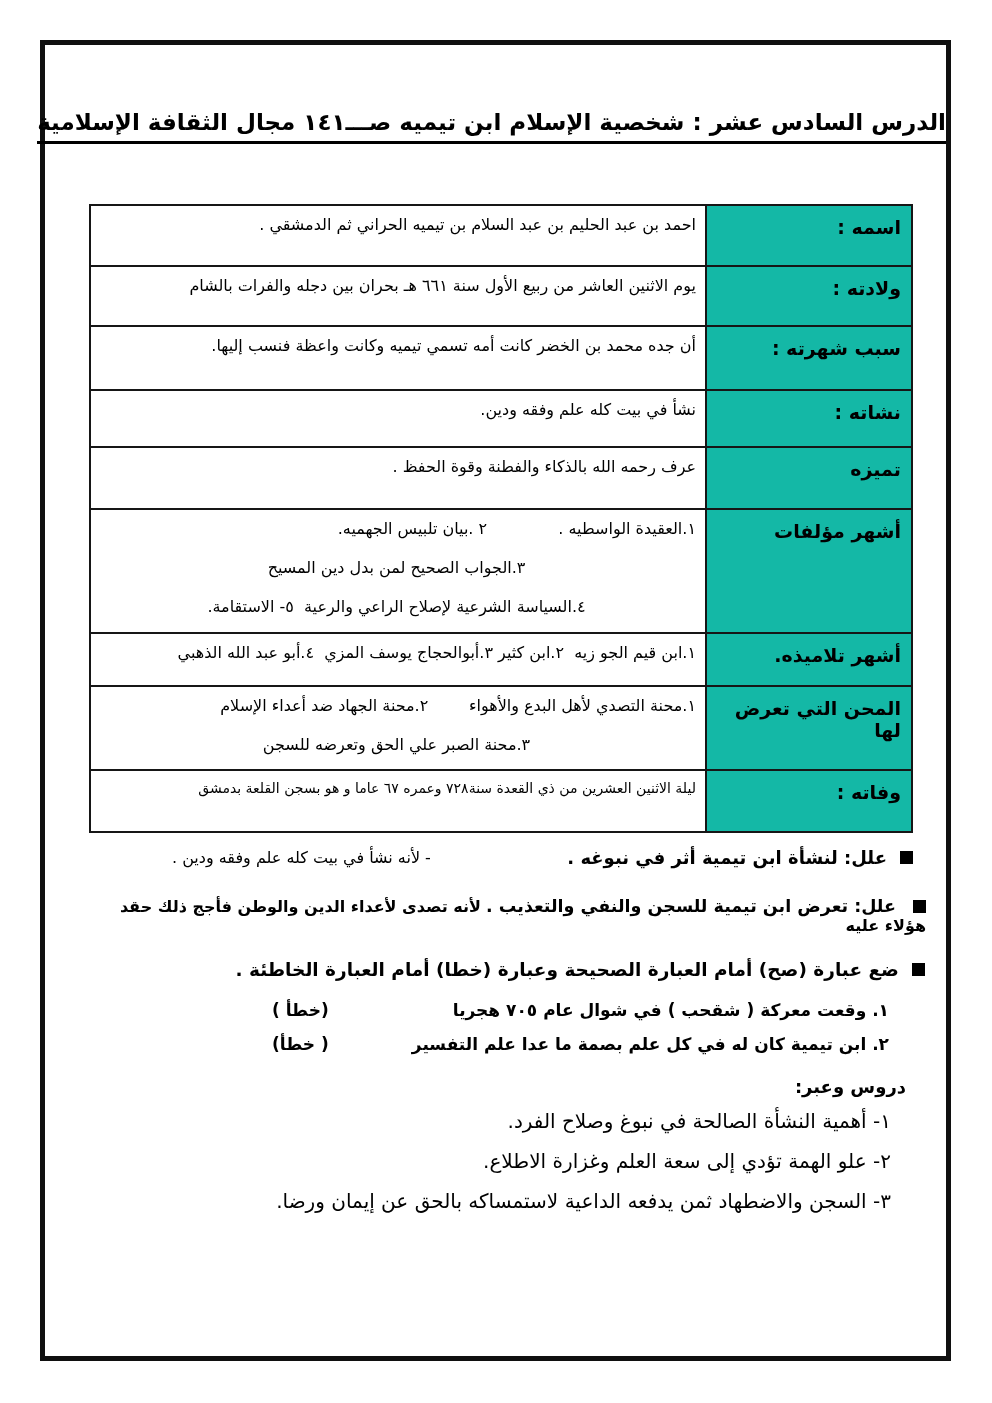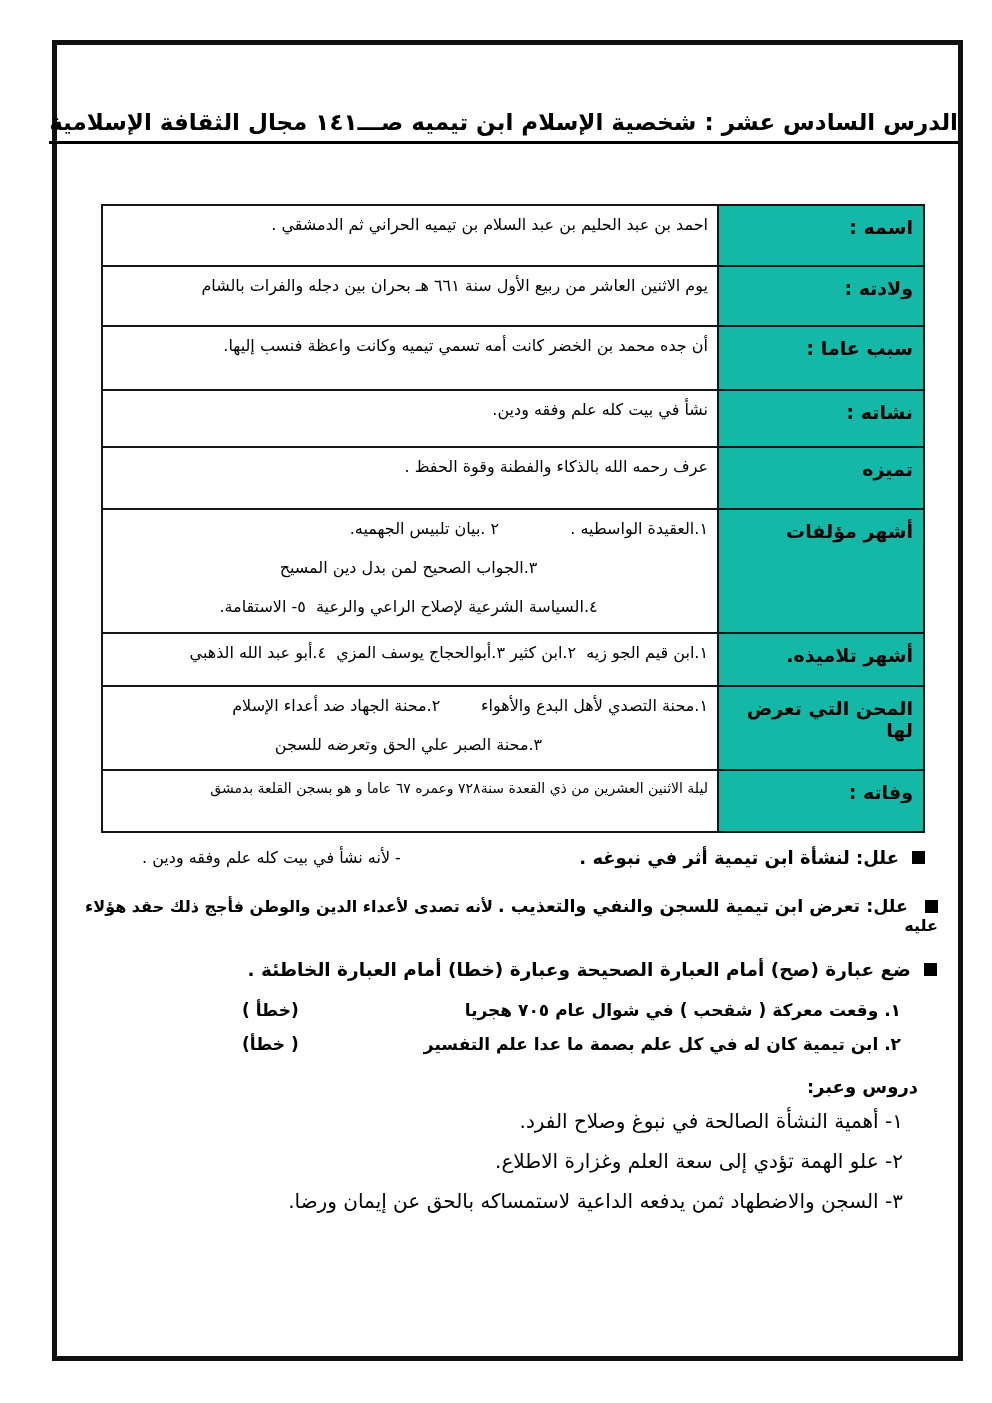--- a/index.html
+++ b/index.html
@@ -13,24 +13,25 @@
     position: relative;
     width: 992px;
     height: 1403px;
     background: #ffffff;
     overflow: hidden;
     margin: 0 auto;
   }
   .frame {
     position: absolute;
     top: 40px;
-    left: 52px;
+    left: 40px;
     width: 911px;
     height: 1321px;
     border: 5px solid #101010;
+    padding-left: 42px;
   }
   
   .title-wrap {
     margin-top: 64px;
     text-align: center;
     padding-left: 70px;
   }
   .title {
     display: inline-block;
     font-size: 23px;
@@ -151,21 +152,21 @@
             <div class="line">احمد بن عبد الحليم بن عبد السلام بن تيميه الحراني ثم الدمشقي .</div>
           </td>
         </tr>
         <tr class="r1">
           <td class="label">ولادته :</td>
           <td class="content">
             <div class="line">يوم الاثنين العاشر من ربيع الأول سنة ٦٦١ هـ بحران بين دجله والفرات بالشام</div>
           </td>
         </tr>
         <tr class="r2">
-          <td class="label">سبب عاما :</td>
+          <td class="label">سبب شهرته :</td>
           <td class="content">
             <div class="line">أن جده محمد بن الخضر كانت أمه تسمي تيميه وكانت واعظة فنسب إليها.</div>
           </td>
         </tr>
         <tr class="r3">
           <td class="label">نشاته :</td>
           <td class="content">
             <div class="line">نشأ في بيت كله علم وفقه ودين.</div>
           </td>
         </tr>

